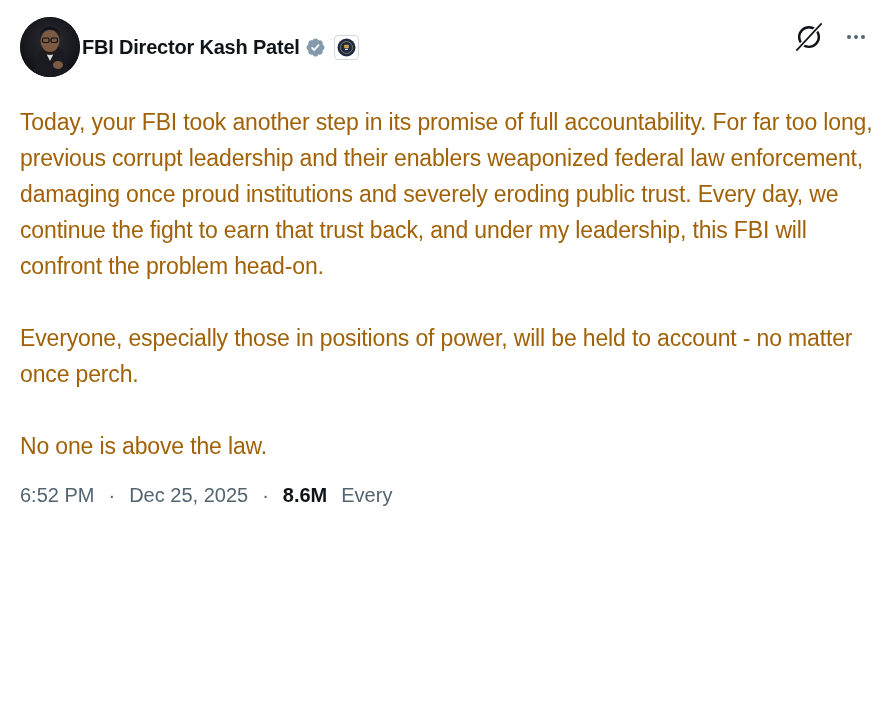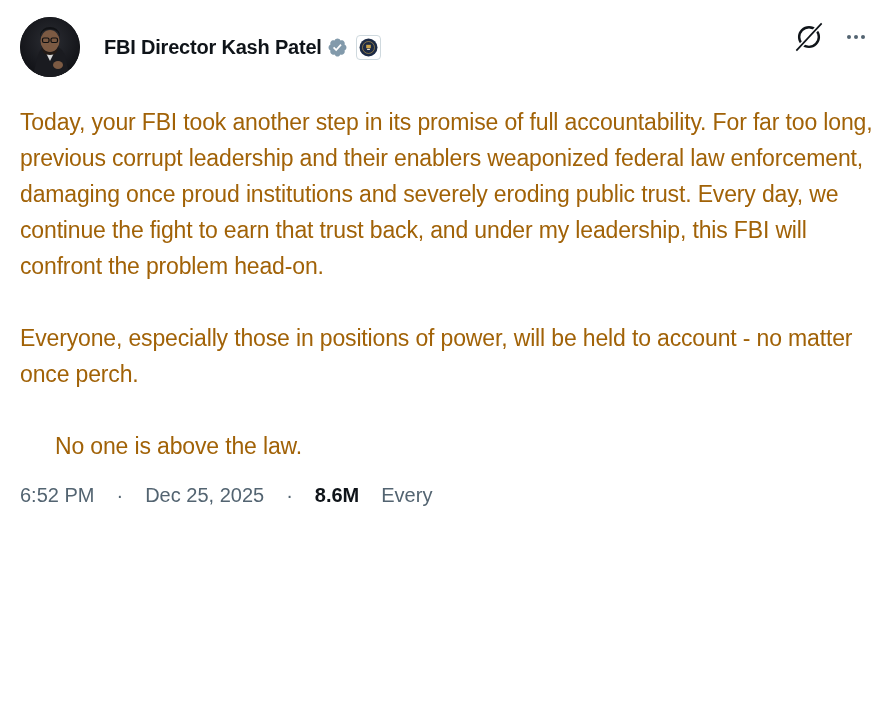--- a/index.html
+++ b/index.html
@@ -7,21 +7,21 @@
   .post {
     position: relative;
     width: 890px;
     height: 708px;
     background: #ffffff;
     font-family: "Liberation Sans", sans-serif;
     padding: 17px 17px 0 20px;
     overflow: hidden;
   }
   
-  .header { display: flex; gap: 24px; align-items: center; }
+  .header { display: flex; gap: 2px; align-items: center; }
   .avatar {
     width: 60px; height: 60px; border-radius: 50%;
     overflow: hidden; flex: none; cursor: pointer; background: #16171b;
   }
   .avatar svg { display: block; width: 100%; height: 100%; }
   .id-block { display: flex; flex-direction: column; justify-content: center; gap: 4px; }
   .name-row { display: flex; align-items: center; gap: 5px; }
   .display-name {
     font-size: 20px; font-weight: 700; color: #0f1419; letter-spacing: -0.2px;
     cursor: pointer; line-height: 1.2;
@@ -41,29 +41,29 @@
   
   .tweet-text {
     margin-top: 27px;
     font-size: 23px;
     line-height: 36px;
     color: #a16207;
     letter-spacing: -0.15px;
     max-width: 853px;
   }
   .tweet-text p { margin: 0 0 36px 0; }
-  .tweet-text p:last-child { margin-bottom: 0; margin-left: 35px; }
+  .tweet-text p:last-child { margin-bottom: 0; }
   
   .footer {
     margin-top: 20px;
     font-size: 20px;
     color: #536471;
     display: flex;
     align-items: baseline;
-    gap: 22px;
+    gap: 14px;
   }
   .views-count { color: #0f1419; font-weight: 700; }
 </style>
 </head>
 <body>
 
 <div class="post">
 
   <div class="header">
     <div class="avatar">

